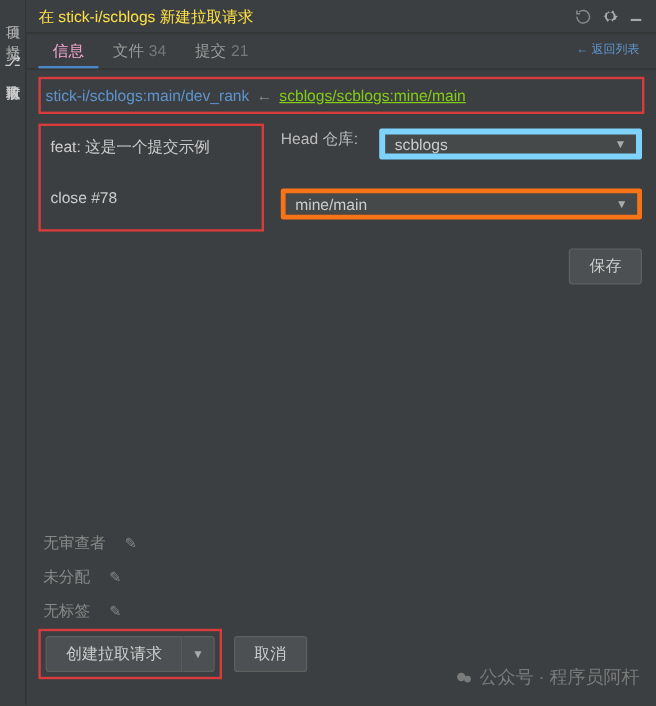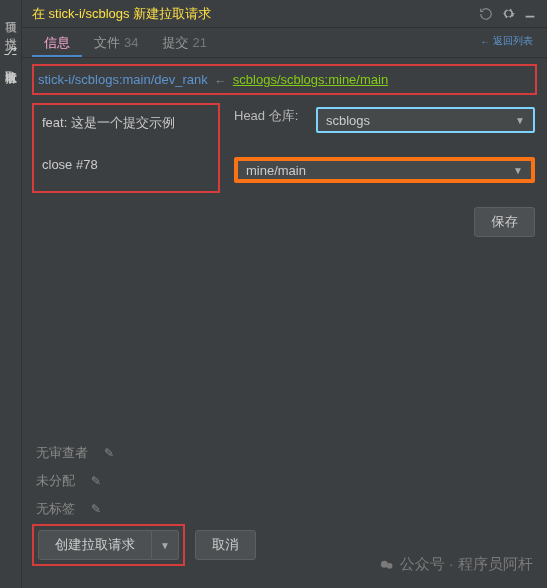--- a/index.html
+++ b/index.html
@@ -107,21 +107,21 @@
   background: #45494a;
   border: 4px solid #f97316;
   border-radius: 2px;
   color: #ccc;
   display: flex;
   align-items: center;
   justify-content: space-between;
   padding: 0 8px;
   cursor: pointer;
 }
-.select.highlight { border: 2px solid #7dd3fc; }
+.select.highlight { border: 5px solid #7dd3fc; }
 .caret { color: #aaa; font-size: 10px; }
 .save-row { display: flex; justify-content: flex-end; margin-top: 4px; }
 .btn {
   height: 30px;
   background: #4c5052;
   border: 1px solid #5e6060;
   border-radius: 3px;
   color: #ccc;
   padding: 0 16px;
   cursor: pointer;

